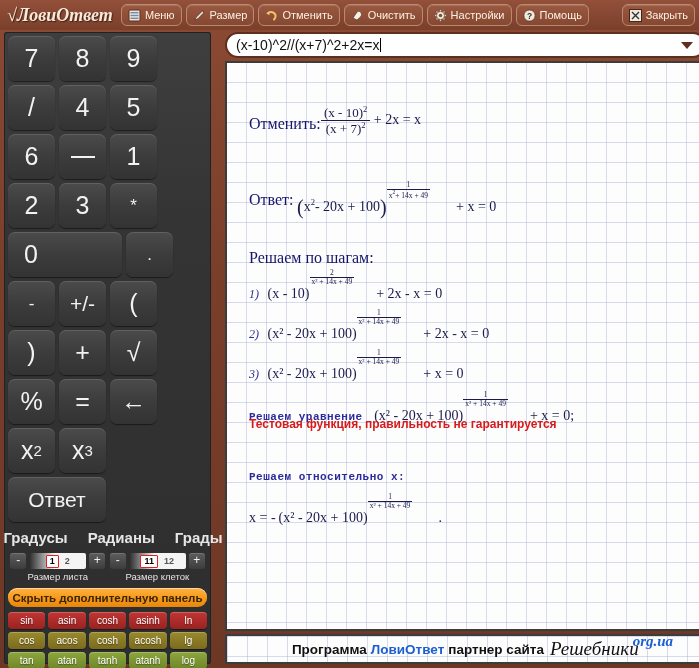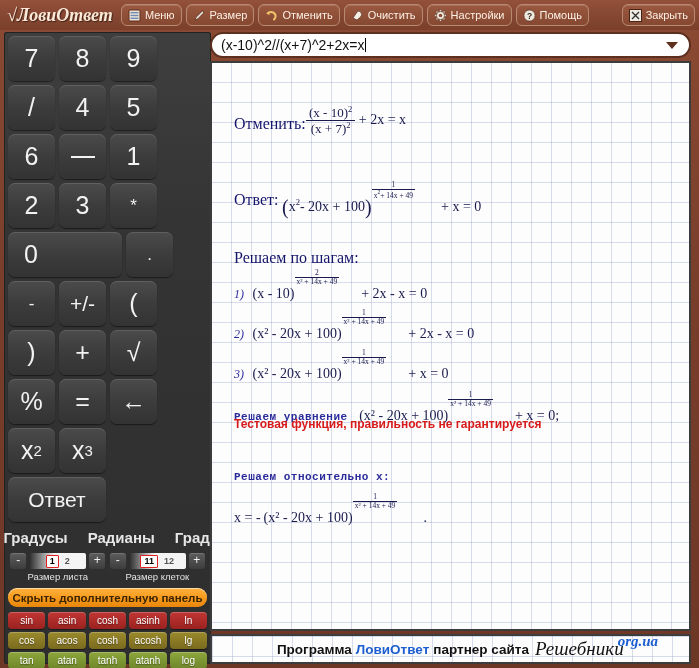--- a/index.html
+++ b/index.html
@@ -104,21 +104,21 @@
   .fnrow{display:flex;gap:3px;}
   .fn{
     width:38px;height:17px;border-radius:4px;
     display:flex;align-items:center;justify-content:center;
     font-size:10px;color:#fff;cursor:default;
     box-shadow:inset 0 1px 0 rgba(255,255,255,.22),0 1px 1px rgba(0,0,0,.45);
     text-shadow:0 1px 1px rgba(0,0,0,.45);
     white-space:nowrap;overflow:hidden;
   }
   
-  #right{position:absolute;left:210px;top:32px;width:411px;height:632px;border-radius:9px;}
+  #right{position:absolute;left:225px;top:32px;width:411px;height:632px;border-radius:9px;}
   #inputbar{
     position:relative;width:481px;height:26px;
     background:#fff;border:2px solid #5c2f1f;border-radius:13px;
     box-sizing:border-box;display:flex;align-items:center;
   }
   #inputbar .val{
     flex:1;padding-left:9px;font-size:14px;color:#111;
     font-family:"Liberation Sans",sans-serif;white-space:nowrap;overflow:hidden;
   }
   .caret{

